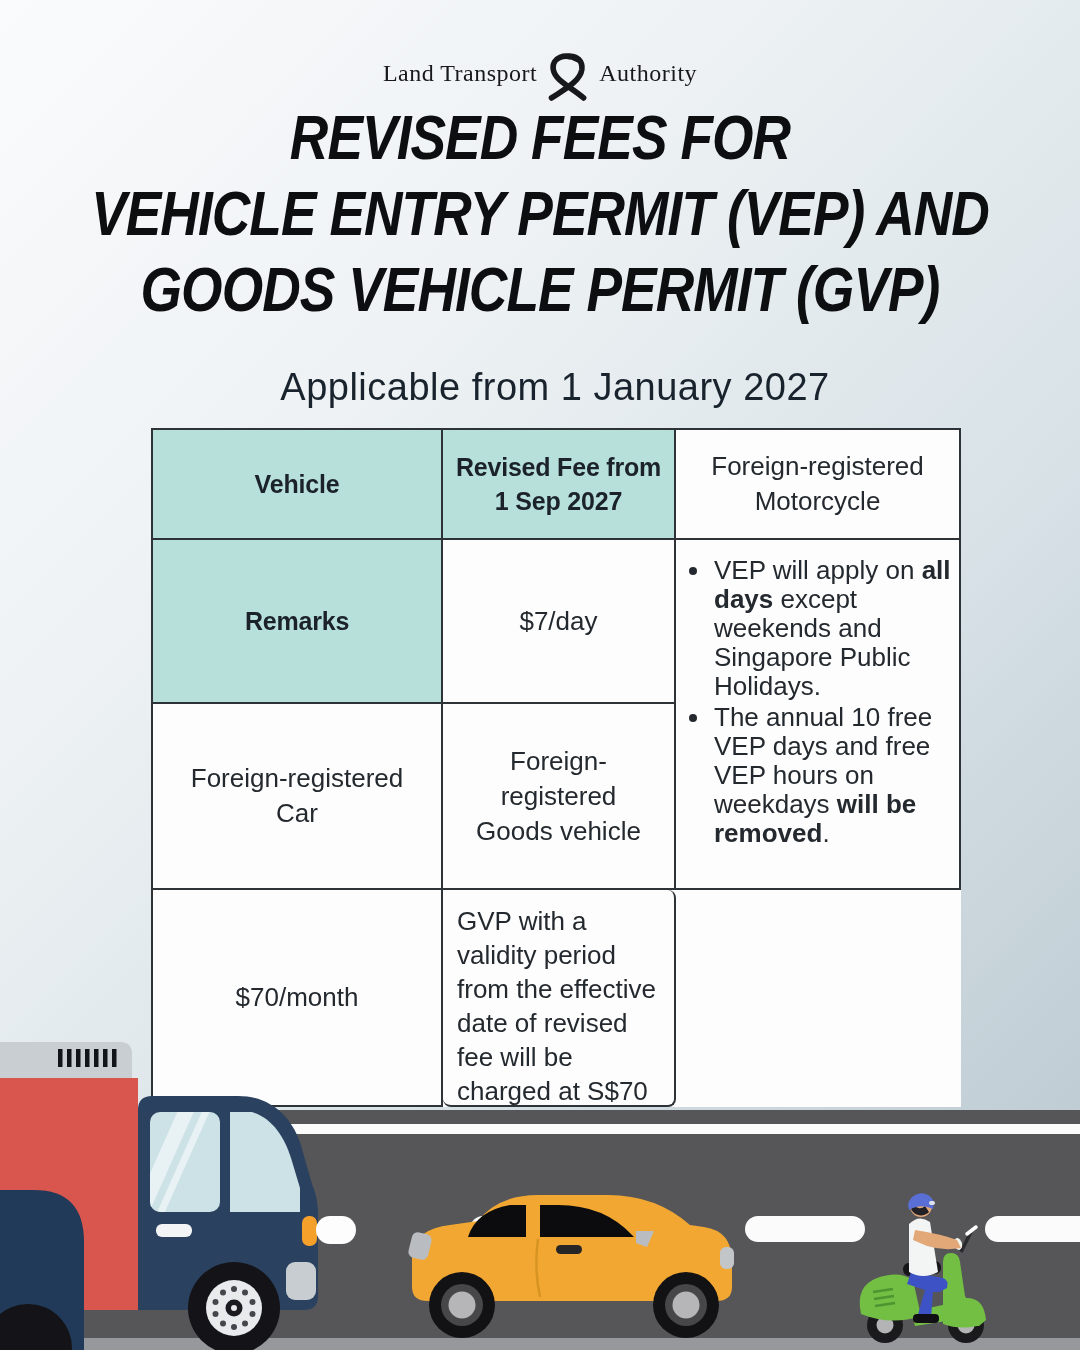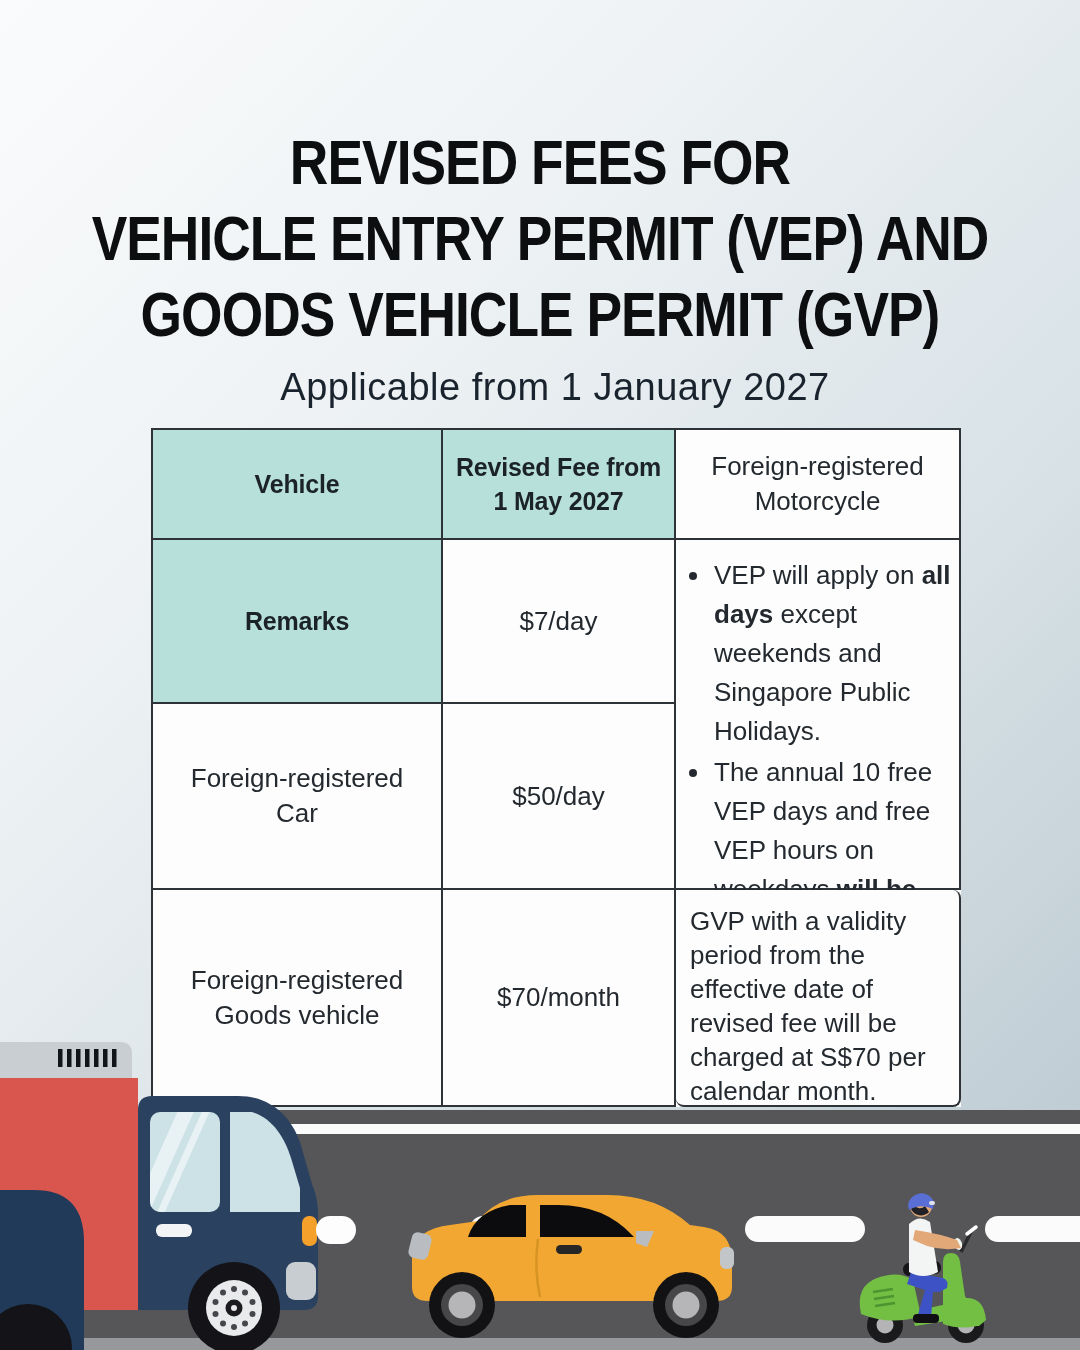--- a/index.html
+++ b/index.html
@@ -6,42 +6,42 @@
   .page{
     position:relative; width:1080px; height:1350px; overflow:hidden;
     background:linear-gradient(135deg,#fafbfc 0%,#eef2f4 30%,#d8e2e7 62%,#b7c5cd 100%);
     font-family:"Liberation Sans", sans-serif; color:#20262c;
   }
   
   .logo{position:absolute; top:42px; left:0; width:100%; display:flex; align-items:center; justify-content:center; gap:5px;}
   .logo-text{font-family:"Liberation Serif", serif; font-size:24px; color:#17181a; letter-spacing:.5px;}
   .logo-ribbon{width:52px; height:52px; margin-top:10px;}
   
-  .title{position:absolute; top:124px; left:0; width:100%; margin:0; text-align:center;
-         font-size:55px; font-weight:bold; color:#0d0e10; letter-spacing:-1px; line-height:76px;}
+  .title{position:absolute; top:99px; left:0; width:100%; margin:0; text-align:center;
+         font-size:55px; font-weight:bold; color:#0d0e10; letter-spacing:-1px; line-height:76px;font-style:italic;}
   .tline{display:block; transform:scale(.97,1.14);}
   .subtitle{position:absolute; top:366px; left:15px; width:100%; margin:0; text-align:center;
             font-size:38px; font-weight:400; color:#19232d; letter-spacing:.5px;}
   
   .fee-table{
     position:absolute; left:151px; top:428px; width:808px;
     display:grid; grid-template-columns:290px 233px 285px; grid-template-rows:110px 164px 186px 217px;
     border-top:2px solid var(--table-border,#2e3337); border-left:2px solid var(--table-border,#2e3337);
     background:#fdfdfd; z-index:1;
   }
   .cell{
     border-right:2px solid var(--table-border,#2e3337);
     border-bottom:2px solid var(--table-border,#2e3337);
     display:flex; flex-direction:column; align-items:center; justify-content:center;
     text-align:center; background:#fdfdfd; padding:0 16px; box-sizing:border-box;
     font-size:26px; line-height:35px; color:#23292e;
   }
   .cell.head{background:var(--header-bg,#b7e0db); font-weight:bold; font-size:25px; color:#1b2229; letter-spacing:-.2px; line-height:34px;}
   .nowrap{white-space:nowrap; display:block;}
-  .remarks{align-items:flex-start; justify-content:flex-start; text-align:left; padding:16px 8px 10px 10px; line-height:39px;}
+  .remarks{align-items:flex-start; justify-content:flex-start; text-align:left; padding:16px 8px 10px 10px; line-height:29px;}
   .remarks ul{margin:0; padding-left:26px;}
   .remarks li{padding-left:2px; margin-bottom:2px;}
   .remarks b, .remarks strong{font-weight:bold;}
   .gvp{align-items:flex-start; justify-content:flex-start; text-align:left; padding:14px 12px 10px 14px; line-height:34px;border-radius:8px;}
   .span2{grid-column:3; grid-row:2 / span 2;}
   
   .scene{position:absolute; left:0; top:1030px; width:1080px; height:320px; z-index:5;}
   .road{position:absolute; left:0; top:80px; width:100%; height:240px; background:var(--road,#565659);}
   .lane-line{position:absolute; left:0; top:94px; width:100%; height:10px; background:#fbfbfb;}
   .dash{position:absolute; top:186px; height:26px; width:120px; border-radius:13px; background:#fbfbfb;}
@@ -50,49 +50,56 @@
   .veh{position:absolute;}
   .truck{left:0; top:8px;}
   .car{left:398px; top:153px;}
   .scooter{left:855px; top:148px;}
 </style>
 </head>
 <body>
 
 <div class="page">
 
+  <header class="logo">
+    <span class="logo-text">Land Transport</span>
+    <svg class="logo-ribbon" viewBox="0 0 60 60">
+      <path d="M42,9 C26,0 11,7 13,20 C15,33 33,40 48,53" fill="none" stroke="#17181a" stroke-width="6.5" stroke-linecap="round"></path>
+      <path d="M11,53 C26,43 44,34 46,20 C47,10 40,4 31,5" fill="none" stroke="#17181a" stroke-width="6.5" stroke-linecap="round"></path>
+    </svg>
+    <span class="logo-text">Authority</span>
+  </header>
 
   <h1 class="title">
     <span class="tline">REVISED FEES FOR</span>
     <span class="tline">VEHICLE ENTRY PERMIT (VEP) AND</span>
     <span class="tline">GOODS VEHICLE PERMIT (GVP)</span>
   </h1>
 
   <p class="subtitle">Applicable from 1 January 2027</p>
 
   <div class="fee-table">
     <div class="cell head">Vehicle</div>
     <div class="cell head">
       <span class="nowrap">Revised Fee from</span>
-      <span class="nowrap">1 May 2027</span>
+      <span class="nowrap">1 Sep 2027</span>
     </div>
     <div class="cell">Foreign-registered Motorcycle</div>
 
     <div class="cell head">Remarks</div>
     <div class="cell">$7/day</div>
 
     <div class="cell remarks span2">
       <ul>
         <li><span>VEP will apply on </span><b>all days</b><span> except weekends and Singapore Public Holidays.</span></li>
         <li><span>The annual 10 free VEP days and free VEP hours on weekdays </span><b>will be removed</b><span>.</span></li>
       </ul>
     </div>
 
     <div class="cell">Foreign-registered Car</div>
-    <div class="cell">$50/day</div>
 
     <div class="cell">Foreign-registered Goods vehicle</div>
     <div class="cell">$70/month</div>
     <div class="cell gvp">GVP with a validity period from the effective date of revised fee will be charged at S$70 per calendar month.</div>
   </div>
 
   <div class="scene">
     <div class="road"></div>
     <div class="lane-line"></div>
     <div class="dash d1"></div>

